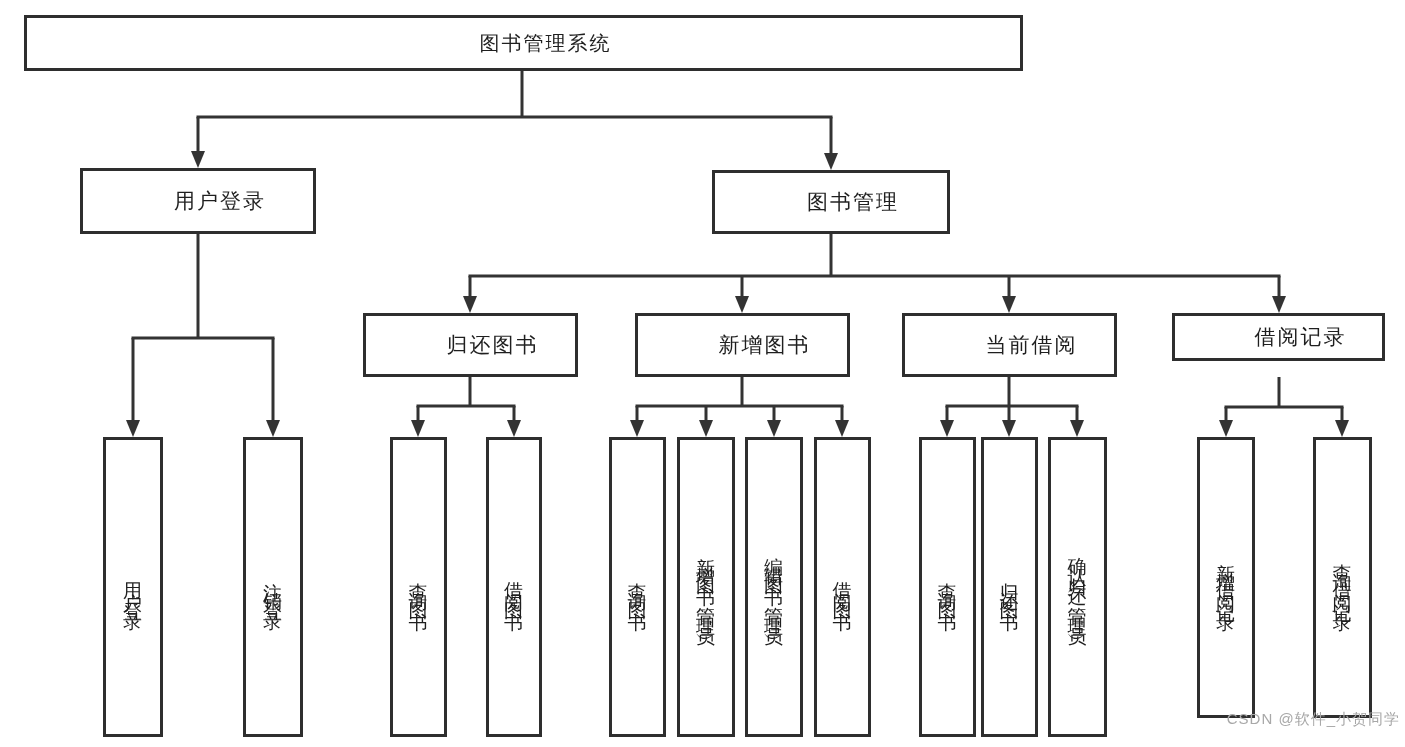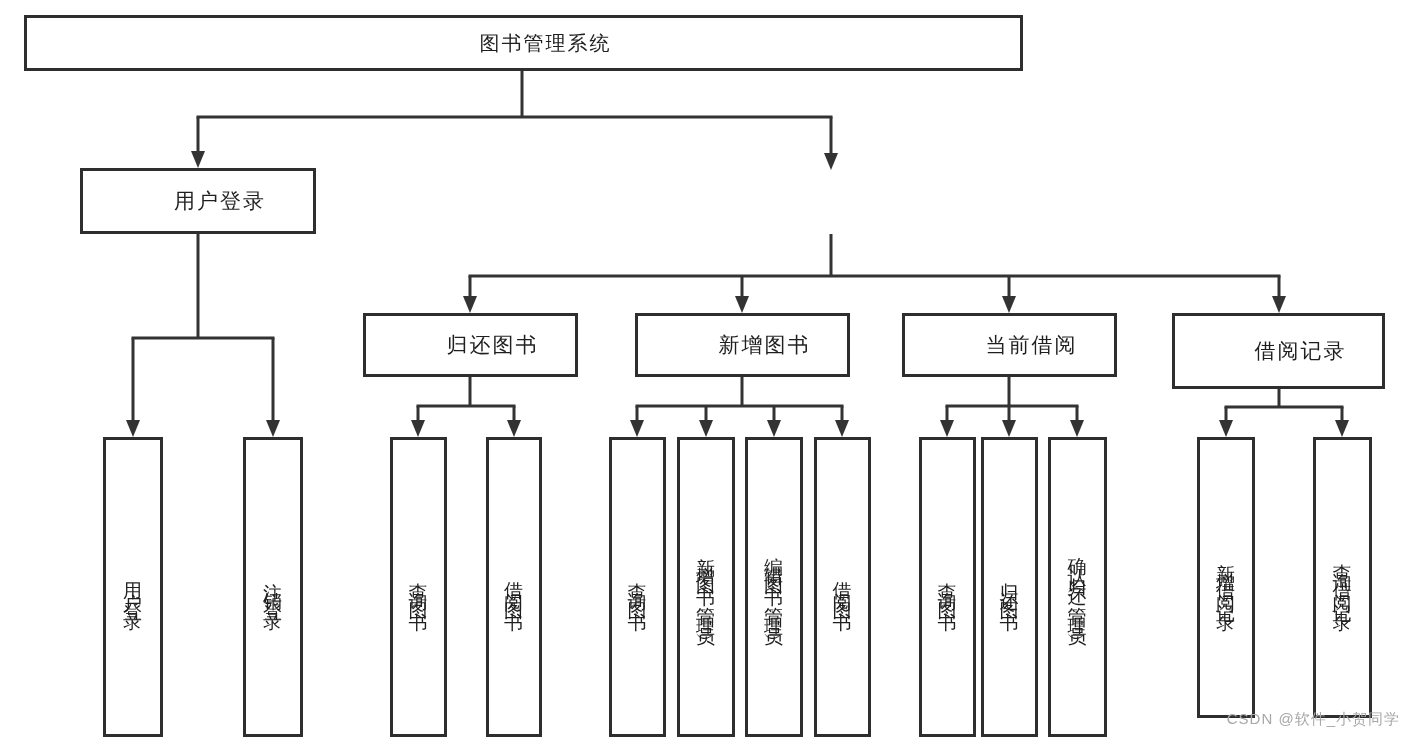--- a/index.html
+++ b/index.html
@@ -133,25 +133,26 @@
       <polygon points="1002,420 1016,420 1009,437"></polygon>
       <polygon points="1070,420 1084,420 1077,437"></polygon>
       <polygon points="1219,420 1233,420 1226,437"></polygon>
       <polygon points="1335,420 1349,420 1342,437"></polygon>
     </g>
   </svg>
 
   <div class="box h root" style="left:24px; top:15px; width:999px; height:56px;">图书管理系统</div>
 
   <div class="box h" style="left:80px; top:168px; width:236px; height:66px;">用户登录</div>
+  <div class="box h" style="left:712px; top:170px; width:238px; height:64px;">图书管理</div>
 
   <div class="box h" style="left:363px; top:313px; width:215px; height:64px;">归还图书</div>
   <div class="box h" style="left:635px; top:313px; width:215px; height:64px;">新增图书</div>
   <div class="box h" style="left:902px; top:313px; width:215px; height:64px;text-align:center;">当前借阅</div>
-  <div class="box h" style="left:1172px; top:313px; width:213px; height:76px;text-align:right;">借阅记录</div>
+  <div class="box h" style="left:1172px; top:313px; width:213px; height:48px;text-align:right;">借阅记录</div>
 
   <div class="box v" style="left:103px; top:437px; width:60px; height:300px;">用户登录</div>
   <div class="box v" style="left:243px; top:437px; width:60px; height:300px;">注销登录</div>
 
   <div class="box v" style="left:390px; top:437px; width:57px; height:300px;">查询图书</div>
   <div class="box v" style="left:486px; top:437px; width:56px; height:300px;">借阅图书</div>
 
   <div class="box v" style="left:609px; top:437px; width:57px; height:300px;">查询图书</div>
   <div class="box v" style="left:677px; top:437px; width:58px; height:300px;">新增图书（管理员）</div>
   <div class="box v" style="left:745px; top:437px; width:58px; height:300px;">编辑图书（管理员）</div>

